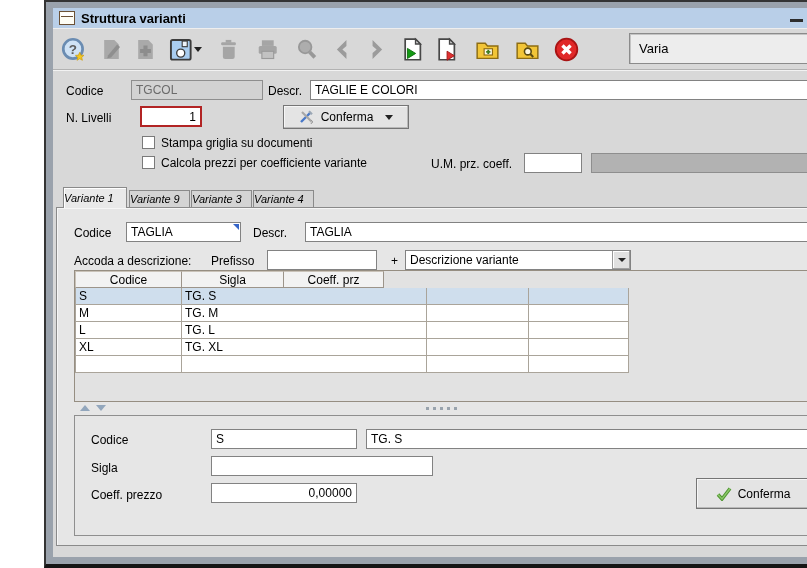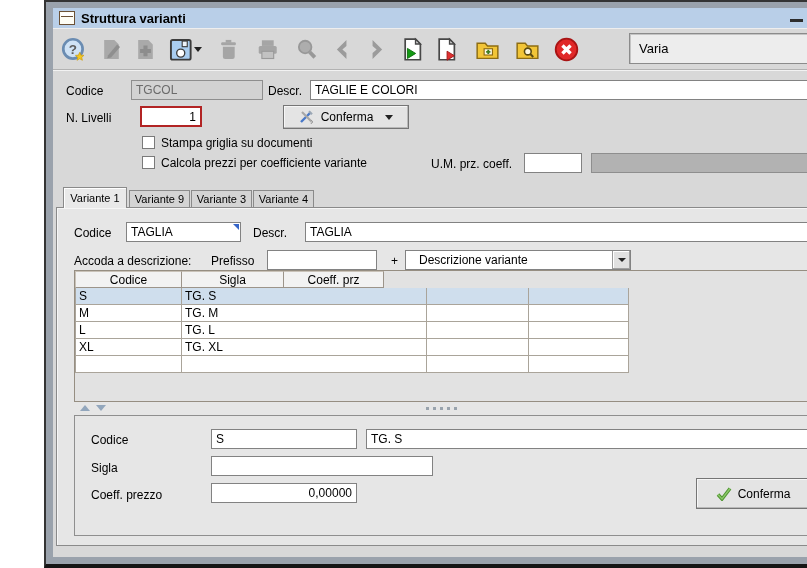--- a/index.html
+++ b/index.html
@@ -44,31 +44,31 @@
   .field.disabled { background:#d2d2d2; color:#6b6b6b; border-color:#8e8e8e; }
   .field.readonly-gray { background:#b2b2b2; border-color:#8e8e8e; }
   .field.focus { border:2px solid #b22424; text-align:right; }
   .field.num { text-align:right; }
   .checkbox { position:absolute; width:13px; height:13px; background:#fff; border:1px solid #7a7a7a; }
   .push-btn { position:absolute; background:#e4e4e4; border:1px solid #757575;
               display:flex; align-items:center; justify-content:center; gap:6px; font-size:12px;
               box-shadow:inset -1px -1px 0 #b9b9b9, inset 1px 1px 0 #f6f6f6; }
   .combo { position:absolute; height:20px; background:#fff; border:1px solid #828282;
            display:flex; align-items:center; }
-  .combo .combo-text { flex:1; padding:0 13px; font-size:12px; white-space:nowrap; overflow:hidden; }
+  .combo .combo-text { flex:1; padding:0 4px; font-size:12px; white-space:nowrap; overflow:hidden; }
   .combo .combo-btn { width:18px; height:18px; background:#e0e0e0; border-left:1px solid #9a9a9a;
            display:flex; align-items:center; justify-content:center;
            box-shadow:inset -1px -1px 0 #9f9f9f, inset 1px 1px 0 #fff; }
   .corner-mark { position:absolute; right:1px; top:1px; width:0; height:0;
            border-top:6px solid #3565c8; border-left:6px solid transparent; }
 
   
   .tab { position:absolute; height:17px; top:161px; background:#d4d4d4;
          border:1px solid #8a8a8a; border-bottom:none; font-size:11px;
-         display:flex; align-items:center; justify-content:center; }
+         display:flex; align-items:center; justify-content:flex-start;font-style:italic; }
   .tab.active { top:158px; height:21px; background:#e9e9e9; font-size:11px; z-index:3;
          box-shadow:inset 1px 1px 0 #fff; }
   .tabpanel { position:absolute; left:3px; top:178px; width:786px; height:339px;
          background:#e6e6e6; border:1px solid #8a8a8a; box-shadow:inset 1px 1px 0 #f6f6f6; }
 
   
   .scrollpane { position:absolute; left:21px; top:241px; width:747px; height:132px;
                 background:#e2e2e2; border:1px solid #968e82; }
   .grid { position:absolute; left:0; top:0; }
   .thead, .trow { display:flex; }

